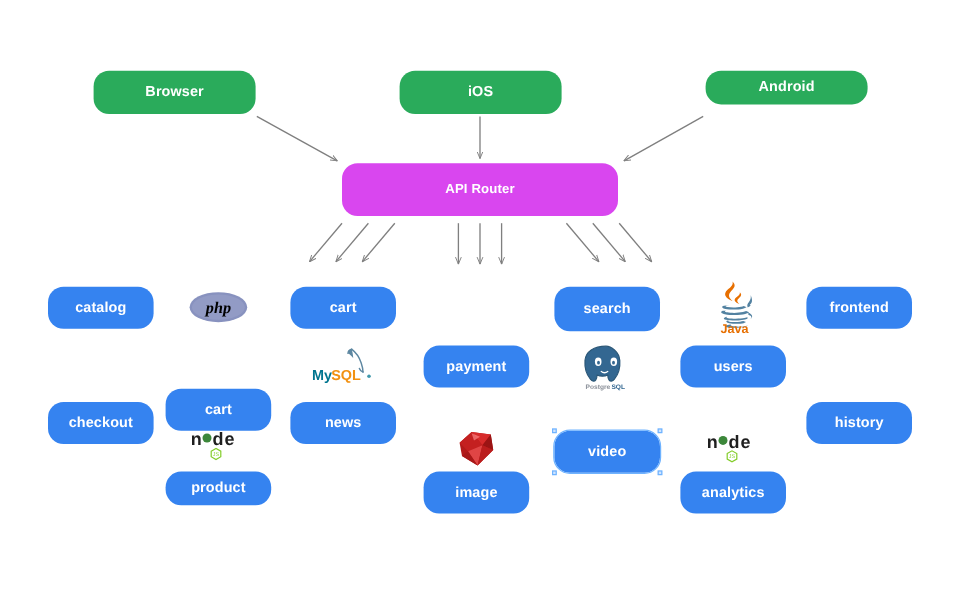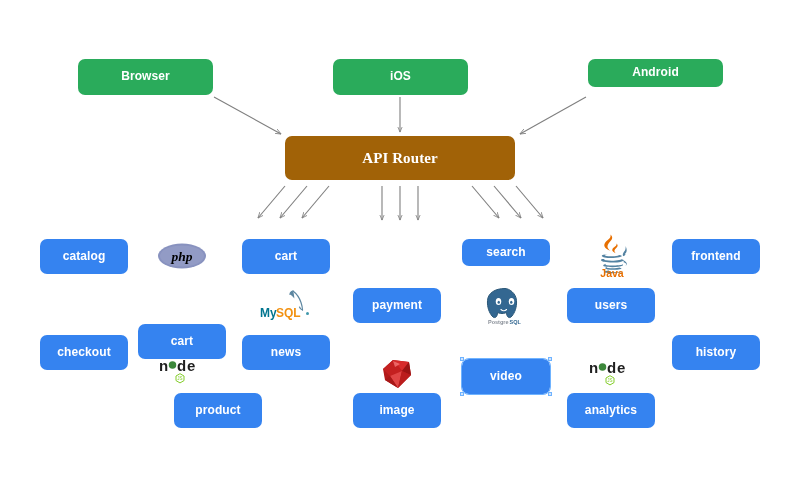--- a/index.html
+++ b/index.html
@@ -30,31 +30,31 @@
     width: 800px;
     height: 492px;
     pointer-events: none;
   }
   .node {
     position: absolute;
     box-sizing: border-box;
     display: flex;
     align-items: center;
     justify-content: center;
-    border-radius: 7px;
+    border-radius: 13px;
     color: #ffffff;
     font-size: 12px;
     font-weight: bold;
     letter-spacing: 0.1px;
     text-align: right;
     line-height: 1.1;
     user-select: none;
   }
   .node.client  { background: #2aab5b; }
-  .node.router  { background: #a16207; font-size: 15px; font-family: Liberation Serif, serif; }
+  .node.router  { background: #d946ef; font-size: 11px; }
   .node.service { background: #3583f0; }
   .node.selected {
     outline: 1.5px solid #6fb3ff;
     outline-offset: 0px;
   }
   .handle {
     position: absolute;
     width: 4px;
     height: 4px;
     background: #cfe4ff;
@@ -121,21 +121,21 @@
   </div>
 
   <div class="node service" style="left:40px; top:239px; width:88px; height:35px;">
     <span>catalog</span>
   </div>
 
   <div class="node service" style="left:242px; top:239px; width:88px; height:35px;">
     <span>cart</span>
   </div>
 
-  <div class="node service" style="left:462px; top:239px; width:88px; height:27px;">
+  <div class="node service" style="left:462px; top:239px; width:88px; height:37px;">
     <span>search</span>
   </div>
 
   <div class="node service" style="left:672px; top:239px; width:88px; height:35px;">
     <span>frontend</span>
   </div>
 
   <div class="node service" style="left:138px; top:288px; width:88px; height:35px;margin-top:36px;">
     <span>cart</span>
   </div>
@@ -161,21 +161,21 @@
     <span class="handle tl"></span>
     <span class="handle tr"></span>
     <span class="handle bl"></span>
     <span class="handle br"></span>
   </div>
 
   <div class="node service" style="left:672px; top:335px; width:88px; height:35px;">
     <span>history</span>
   </div>
 
-  <div class="node service" style="left:138px; top:393px; width:88px; height:35px;margin-left:36px;">
+  <div class="node service" style="left:138px; top:393px; width:88px; height:28px;">
     <span>product</span>
   </div>
 
   <div class="node service" style="left:353px; top:393px; width:88px; height:35px;">
     <span>image</span>
   </div>
 
   <div class="node service" style="left:567px; top:393px; width:88px; height:35px;">
     <span>analytics</span>
   </div>

